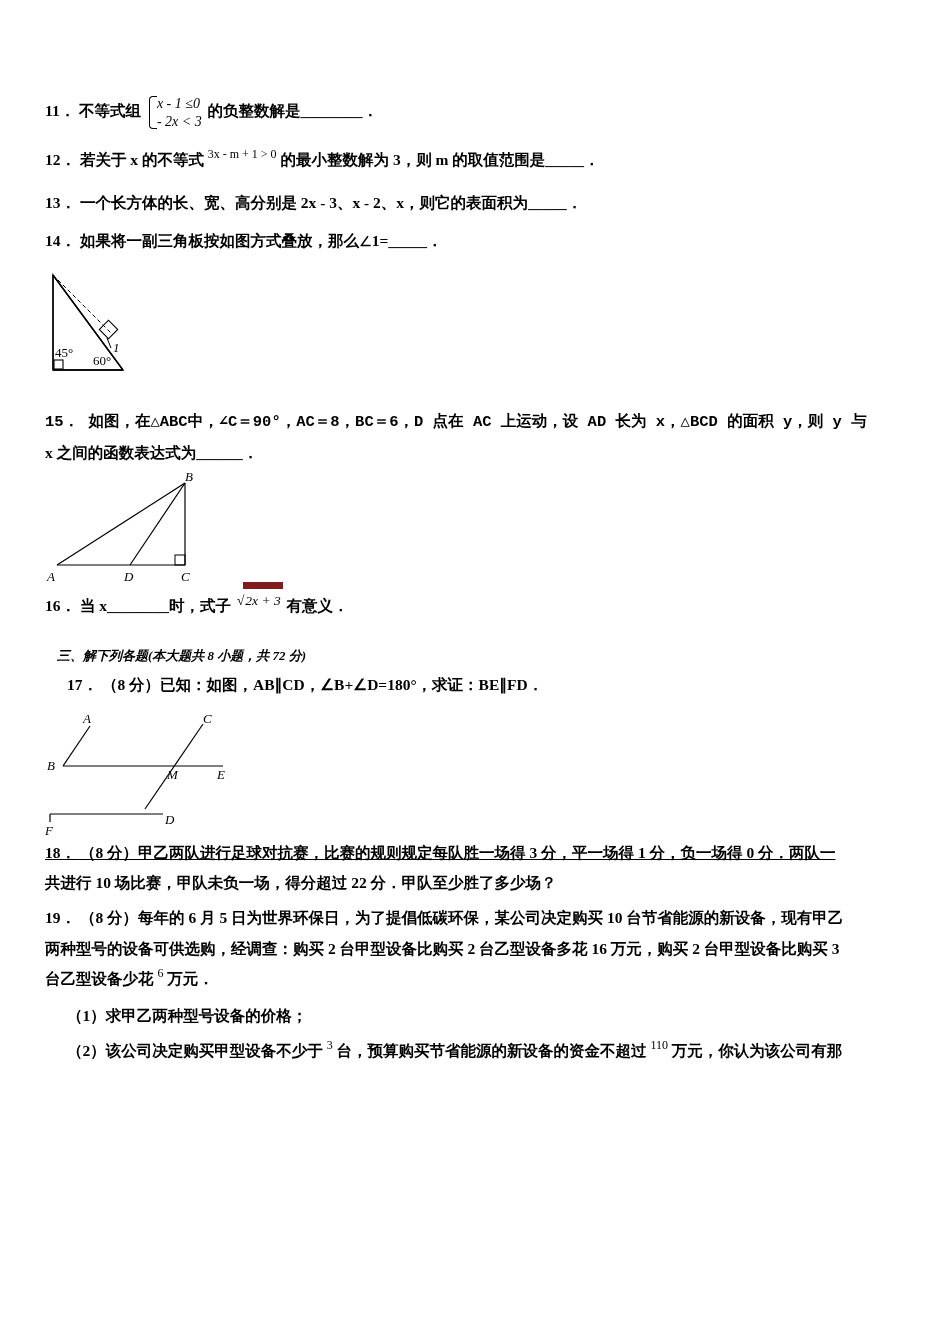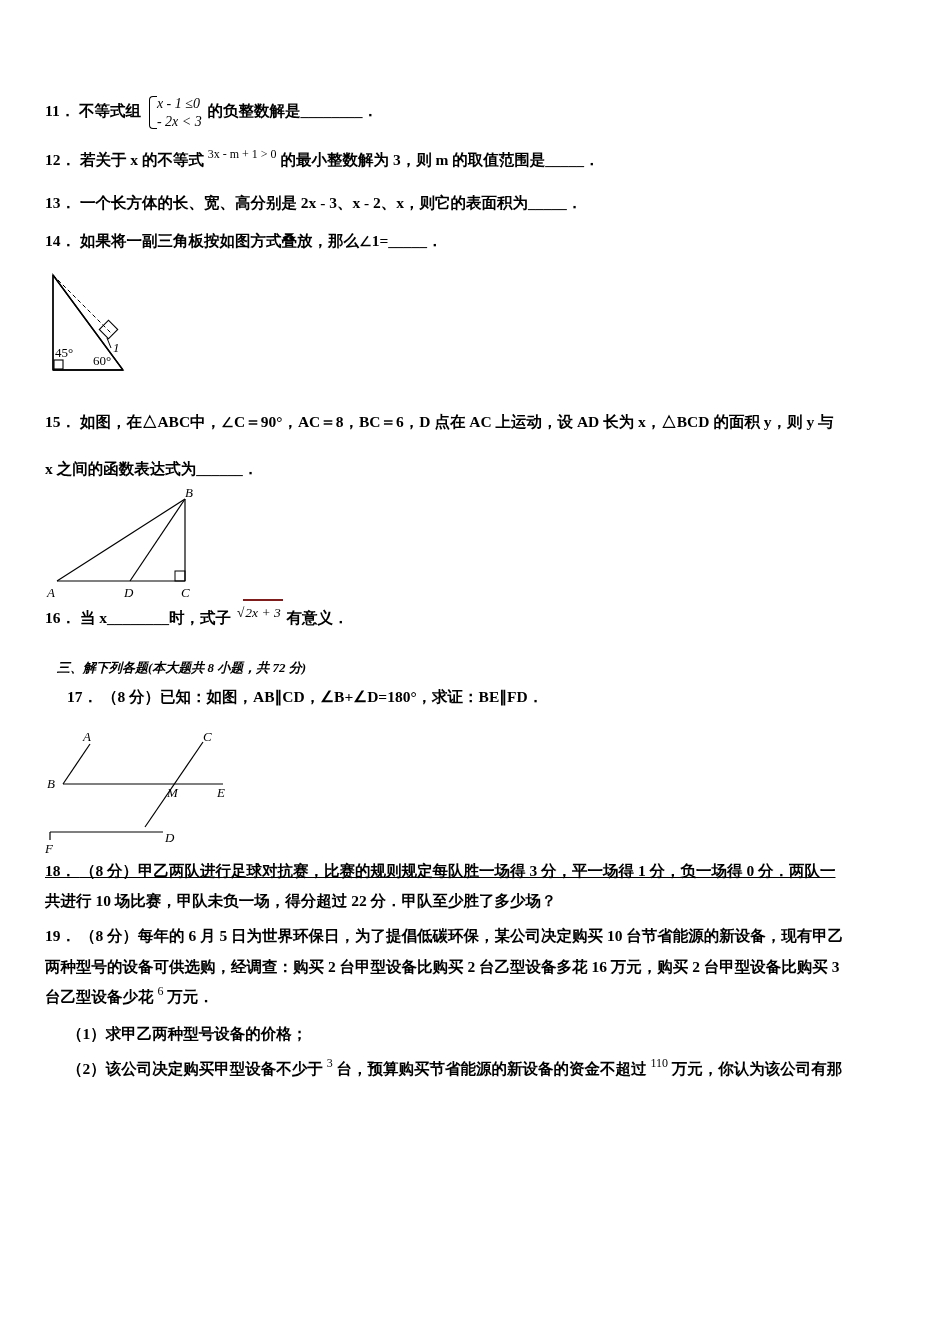--- a/index.html
+++ b/index.html
@@ -73,21 +73,21 @@
     display: inline-block;
     position: relative;
     top: -6px;
     font-size: 13.5px;
     font-weight: normal;
     font-style: italic;
     padding-left: 2px;
   }
   .sqrt .rad { font-style: normal; }
   .sqrt .bar {
-    border-top: 2px solid #7f1d1d;
+    border-top: 7px solid #7f1d1d;
     padding: 0 2px;
     display: inline-block;
     margin-left: -1px;
   }
   .section-head {
     font-size: 13px;
     font-weight: bold;
     margin: 14px 0 6px 12px;
     font-style: italic;
   }
@@ -144,21 +144,21 @@
 
         <rect x="9" y="100" width="9" height="9" fill="none" stroke="#000" stroke-width="1.1"></rect>
 
         <line x1="62" y1="78" x2="66" y2="88" stroke="#000" stroke-width="1"></line>
         <text x="68" y="92" font-family="Liberation Serif, serif" font-size="13" font-style="italic">1</text>
         <text x="10" y="97" font-family="Liberation Serif, serif" font-size="13">45°</text>
         <text x="48" y="105" font-family="Liberation Serif, serif" font-size="13">60°</text>
       </svg>
     </div>
 
-    <div class="q" style="margin-bottom:18px;">
+    <div class="q" style="margin-bottom:2px;font-family:Liberation Mono, monospace;">
       <span class="num">15．</span>
       <span>如图，在△ABC中，∠C＝90°，AC＝8，BC＝6，D 点在 AC 上运动，设 AD 长为 x，△BCD 的面积 y，则 y 与</span>
     </div>
     <div class="q" style="margin-bottom:6px;">
       <span>x 之间的函数表达式为______．</span>
     </div>
 
     <div class="fig" style="height:115px;">
       <svg width="220" height="115" viewBox="0 0 220 115">
 
@@ -178,21 +178,21 @@
       <span class="num">16．</span>
       <span>当 x________时，式子</span>
       <span class="sqrt"><span class="rad">√</span><span class="bar">2x + 3</span></span>
       <span>有意义．</span>
     </div>
 
     <div class="spacer"></div>
 
     <div class="section-head">三、解下列各题(本大题共 8 小题，共 72 分)</div>
 
-    <div class="q" style="margin-bottom:20px;">
+    <div class="q" style="margin-bottom:14px;">
       <span class="indent"></span><span class="num">17．</span>
       <span>（8 分）已知：如图，AB∥CD，∠B+∠D=180°，求证：BE∥FD．</span>
     </div>
 
     <div class="fig" style="height:125px;">
       <svg width="240" height="125" viewBox="0 0 240 125">
 
         <line x1="45" y1="12" x2="18" y2="52" stroke="#000" stroke-width="1.2"></line>
 
         <line x1="18" y1="52" x2="178" y2="52" stroke="#000" stroke-width="1.2"></line>

